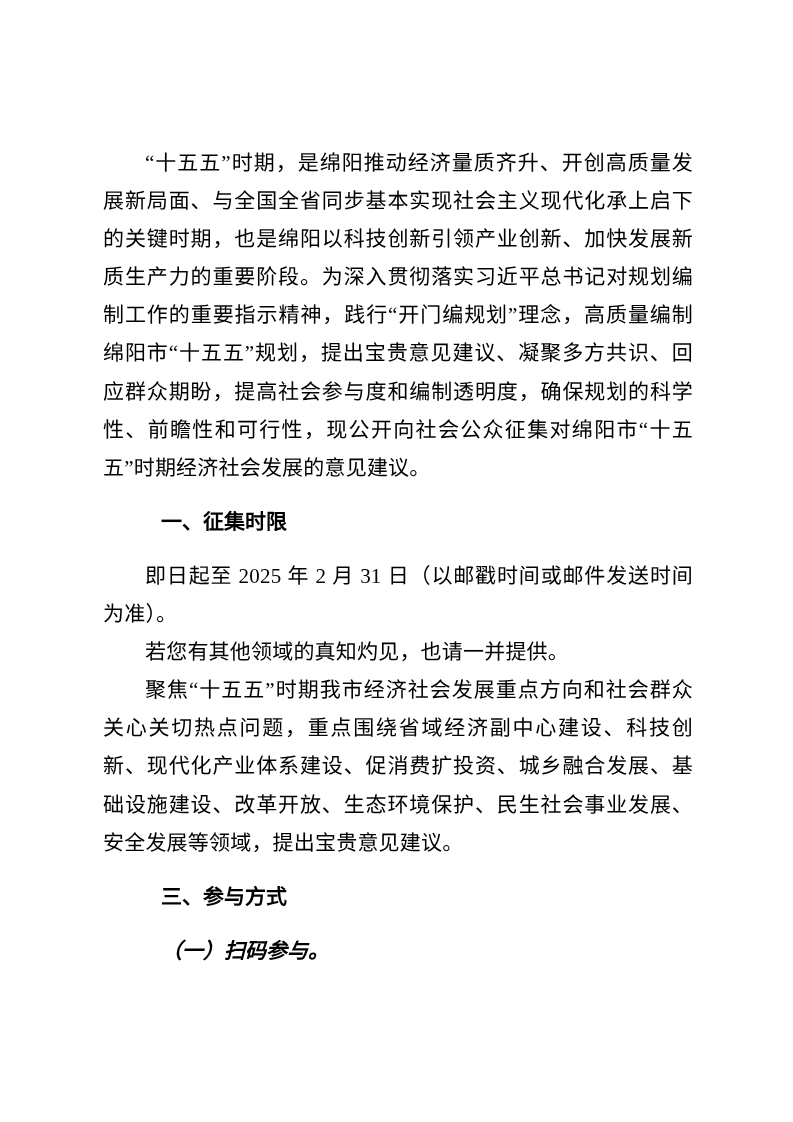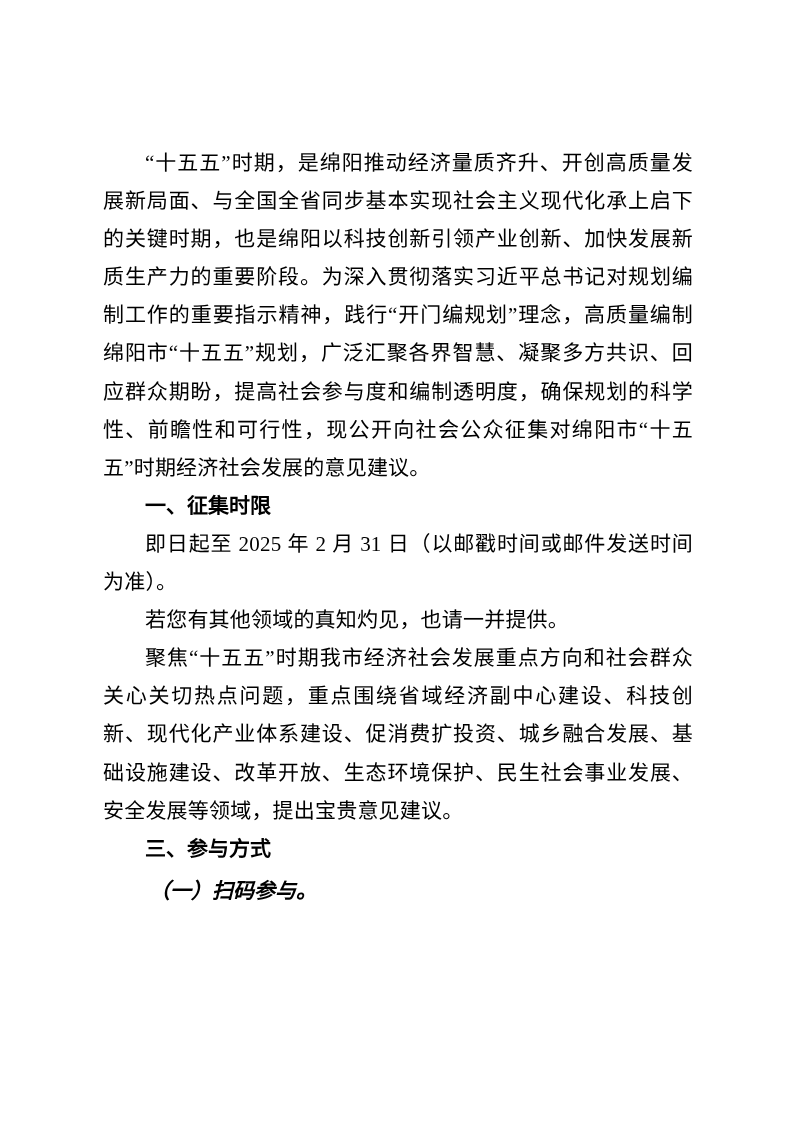--- a/index.html
+++ b/index.html
@@ -26,45 +26,45 @@
   .para {
     margin: 0;
     text-indent: 2em;
     text-align: justify;
     font-family: "Liberation Serif", "DejaVu Serif", serif;
     font-weight: 400;
     color: #000000;
     letter-spacing: 0.2px;
   }
   .heading {
-    margin: 0;
+    margin: 16px;
     text-indent: 2em;
     font-family: "Liberation Sans", "DejaVu Sans", sans-serif;
     font-weight: 700;
     font-size: 21px;
     line-height: 38.1px;
     color: #000000;
   }
   .subheading {
-    margin: 4px;
+    margin: 16px;
     text-indent: 2em;
     font-family: "Liberation Serif", "DejaVu Serif", serif;
     font-weight: 700;
     font-style: italic;
     font-size: 21px;
     line-height: 38.1px;
     color: #000000;
   }
 </style>
 </head>
 <body>
 
 <div class="doc-page">
   <div class="doc-body">
-    <p class="para">“十五五”时期，是绵阳推动经济量质齐升、开创高质量发展新局面、与全国全省同步基本实现社会主义现代化承上启下的关键时期，也是绵阳以科技创新引领产业创新、加快发展新质生产力的重要阶段。为深入贯彻落实习近平总书记对规划编制工作的重要指示精神，践行“开门编规划”理念，高质量编制绵阳市“十五五”规划，广泛汇聚各界智慧、凝聚多方共识、回应群众期盼，提高社会参与度和编制透明度，确保规划的科学性、前瞻性和可行性，现公开向社会公众征集对绵阳市“十五五”时期经济社会发展的意见建议。</p>
+    <p class="para">“十五五”时期，是绵阳推动经济量质齐升、开创高质量发展新局面、与全国全省同步基本实现社会主义现代化承上启下的关键时期，也是绵阳以科技创新引领产业创新、加快发展新质生产力的重要阶段。为深入贯彻落实习近平总书记对规划编制工作的重要指示精神，践行“开门编规划”理念，高质量编制绵阳市“十五五”规划，提出宝贵意见建议、凝聚多方共识、回应群众期盼，提高社会参与度和编制透明度，确保规划的科学性、前瞻性和可行性，现公开向社会公众征集对绵阳市“十五五”时期经济社会发展的意见建议。</p>
     <h2 class="heading">一、征集时限</h2>
     <p class="para">即日起至 2025 年 2 月 31 日（以邮戳时间或邮件发送时间为准）。</p>
     <p class="para">若您有其他领域的真知灼见，也请一并提供。</p>
     <p class="para">聚焦“十五五”时期我市经济社会发展重点方向和社会群众关心关切热点问题，重点围绕省域经济副中心建设、科技创新、现代化产业体系建设、促消费扩投资、城乡融合发展、基础设施建设、改革开放、生态环境保护、民生社会事业发展、安全发展等领域，提出宝贵意见建议。</p>
     <h2 class="heading">三、参与方式</h2>
     <p class="subheading">（一）扫码参与。</p>
   </div>
 </div>
 
 </body></html>

